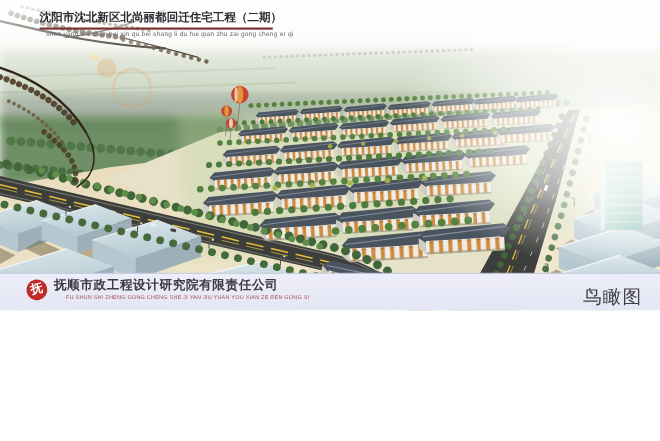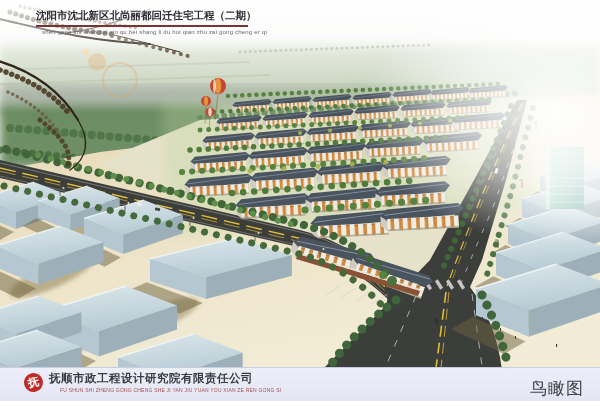--- a/index.html
+++ b/index.html
@@ -1,16 +1,16 @@
 <!DOCTYPE html>
 <html><head>
 <meta charset="utf-8">
 <style>
   html,body{margin:0;padding:0;background:#ffffff;}
-  .stage{position:relative;width:600px;height:401px;overflow:hidden;
+  .stage{position:relative;width:600px;height:282px;overflow:hidden;
          font-family:"Liberation Sans","DejaVu Sans",sans-serif;background:#f7f8f6;}
   .stage svg{position:absolute;left:0;top:0;}
   
   .hdr{position:absolute;left:36px;top:9px;z-index:5;}
   .hdr .title{font-size:10.5px;font-weight:bold;color:#2b2b33;letter-spacing:0px;white-space:nowrap;}
   .hdr .rule{height:2px;width:212px;background:#7b3434;margin-top:2px;}
   .hdr .py{font-size:6px;color:#68686f;margin-top:2px;margin-left:6px;white-space:nowrap;letter-spacing:0.2px;}
   
   .ftr{position:absolute;left:0;bottom:0;width:600px;height:33px;z-index:5;
        background:linear-gradient(#edeef9, #e4e6f4);border-top:1px solid #c9cde2;}

